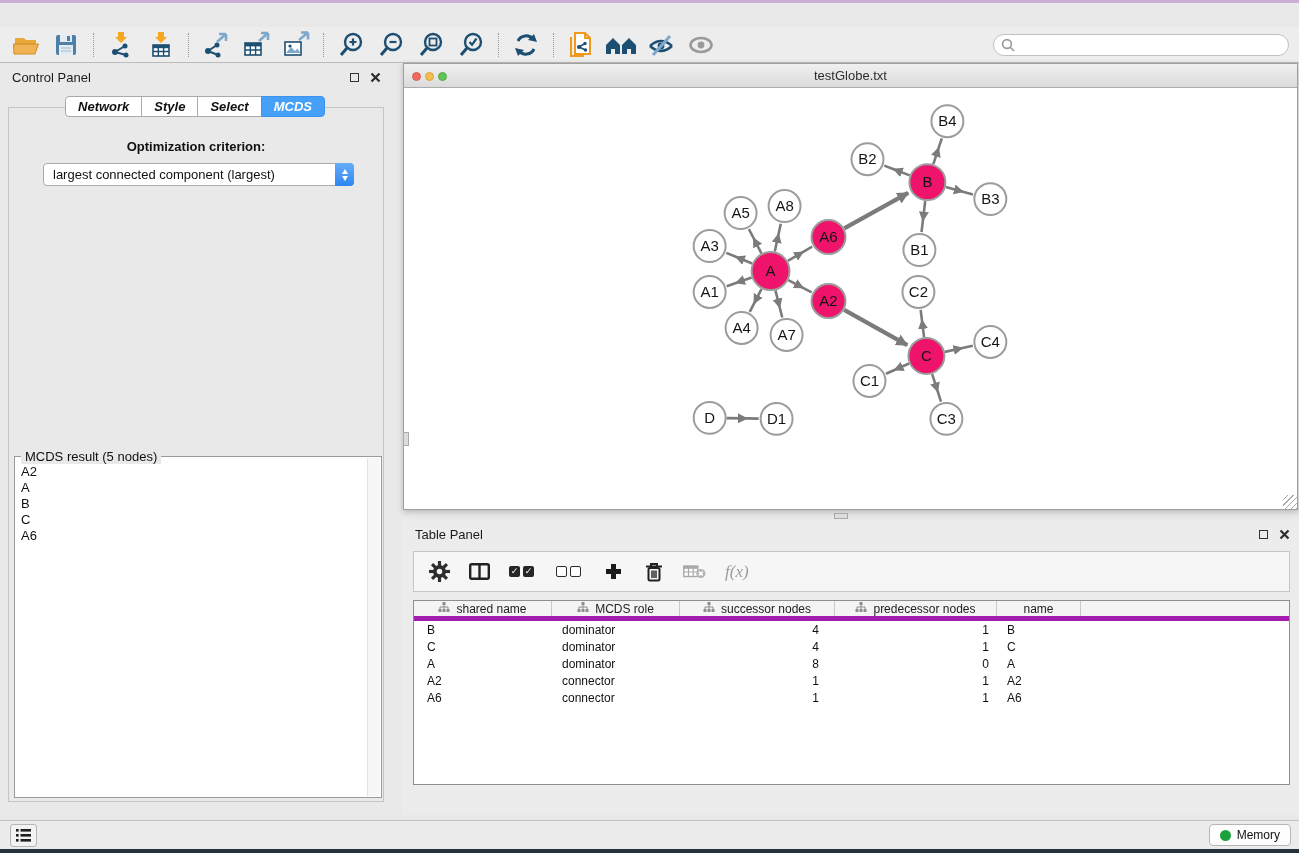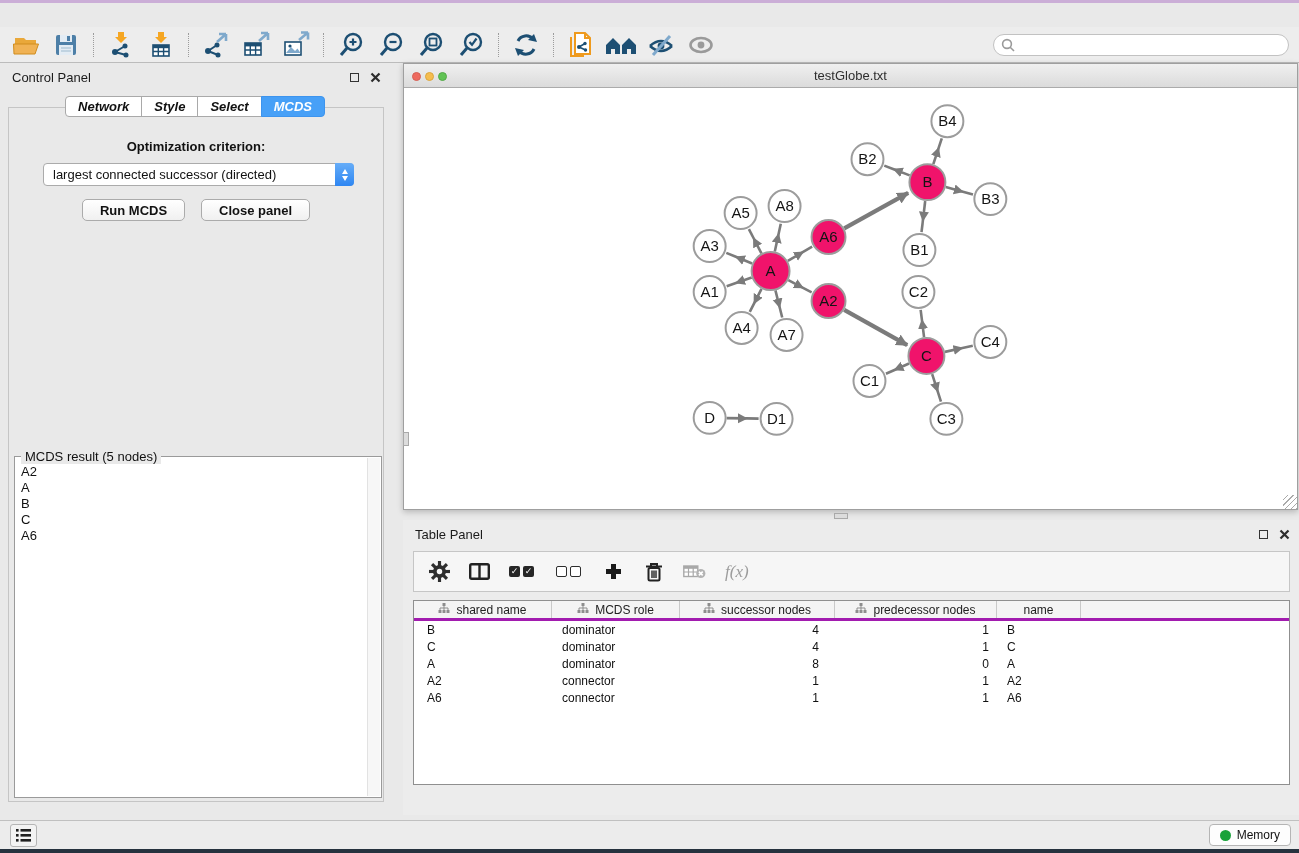--- a/index.html
+++ b/index.html
@@ -96,21 +96,21 @@
                 border:1px solid #c6c6c6; display:flex; align-items:center; padding-left:15px; }
   .tpi { display:flex; align-items:center; justify-content:center; margin-right:19px; min-width:21px; }
   .cbx { width:11px; height:11px; border-radius:2px; margin-right:3px; display:inline-flex;
          align-items:center; justify-content:center; }
   .cbx.on { background:#262626; color:#fff; font-size:9px; line-height:9px; }
   .cbx.off { background:#fff; border:1.5px solid #2e2e2e; }
   .fx { font-family:"Liberation Serif", serif; font-style:italic; font-size:17px; color:#9c9c9c; }
 
   .tp-table { position:absolute; left:10px; right:9px; top:80px; height:185px; background:#fff;
               border:1px solid #8f8f8f; overflow:hidden; }
-  .t-header { display:flex; height:20px; background:#f4f4f4; border-bottom:3px solid #a21caf;
+  .t-header { display:flex; height:20px; background:#f4f4f4; border-bottom:5px solid #a21caf;
               font-size:12px; color:#222; }
   .t-h-cell { display:flex; align-items:center; justify-content:center; gap:6px;
               border-right:1px solid #c9c9c9; height:100%; }
   .t-h-fill { flex:1; }
   .t-row { display:flex; height:16px; font-size:12px; color:#111; align-items:center; margin-top:1px; }
   .c0 { width:138px; padding-left:13px; }
   .c1 { width:128px; padding-left:10px; }
   .c2 { width:155px; text-align:right; padding-right:16px; }
   .c3 { width:162px; text-align:right; padding-right:8px; }
   .c4 { width:84px; padding-left:10px; }
@@ -289,29 +289,25 @@
         </div>
         <div class="cp-tabs" id="cp-tabs">
             <div class="tab">Network</div>
             <div class="tab">Style</div>
             <div class="tab">Select</div>
             <div class="tab active">MCDS</div>
           </div>
         <div class="cp-box">
           <div class="opt-label">Optimization criterion:</div>
           <div class="dropdown">
-            <span>largest connected successor (directed)</span>
+            <span>largest connected component (largest)</span>
             <span class="dd-stepper">
               <span class="tri-up"></span>
                 <span class="tri-down"></span>
             </span>
-          </div>
-          <div class="cp-buttons">
-            <div class="btn">Run MCDS</div>
-            <div class="btn">Close panel</div>
           </div>
           <div class="result">
             <span class="result-label">MCDS result (5 nodes)</span>
             <div class="result-list" id="result-list">
                 <div>A2</div>
                 <div>A</div>
                 <div>B</div>
                 <div>C</div>
                 <div>A6</div>
               </div>

